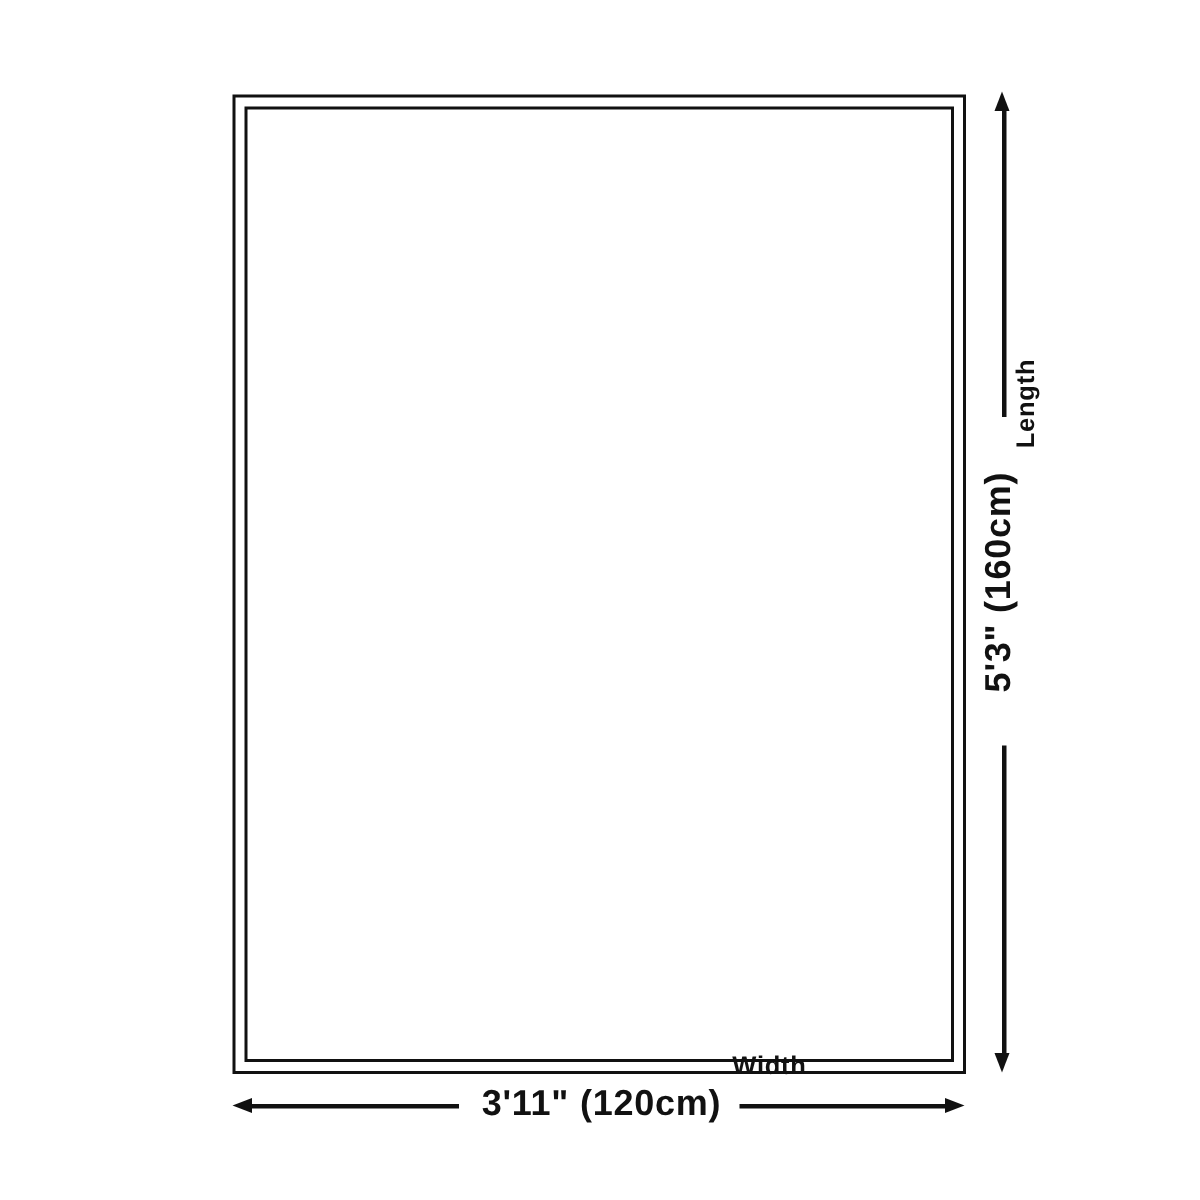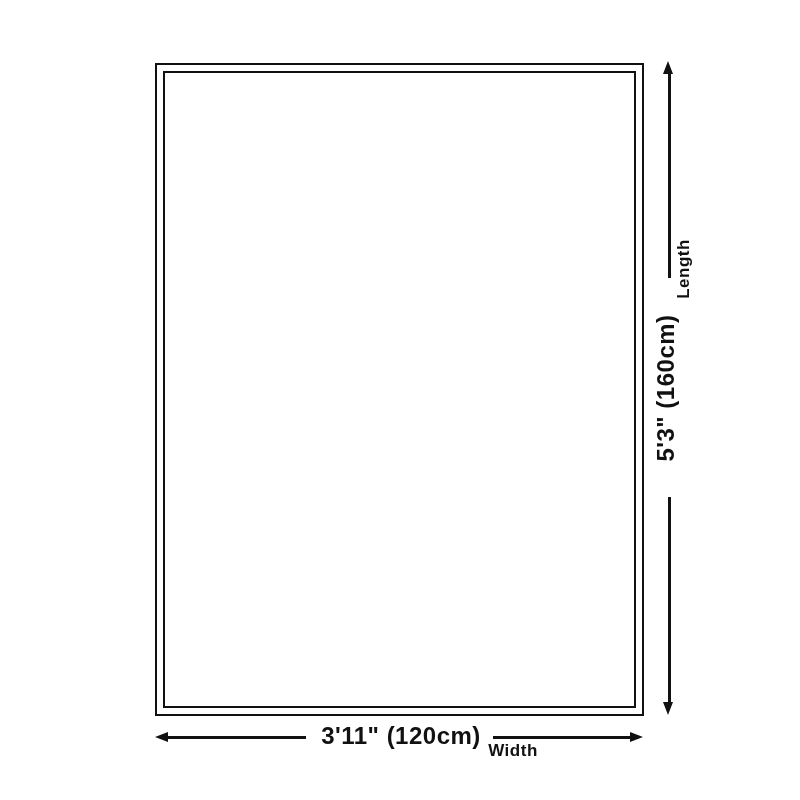--- a/index.html
+++ b/index.html
@@ -101,21 +101,21 @@
     width: 60px; height: 20px;
     line-height: 20px;
     transform: rotate(-90deg);
   }
   .width-value {
     left: 308px; top: 721px;
     width: 186px; height: 30px;
     line-height: 30px;
   }
   .width-axis {
-    left: 485px; top: 741px;
+    left: 485px; top: 701px;
     width: 56px; height: 20px;
     line-height: 20px;
   }
 </style>
 </head>
 <body>
 
 <div id="canvas">
 
   <div class="rug-outer"></div>

